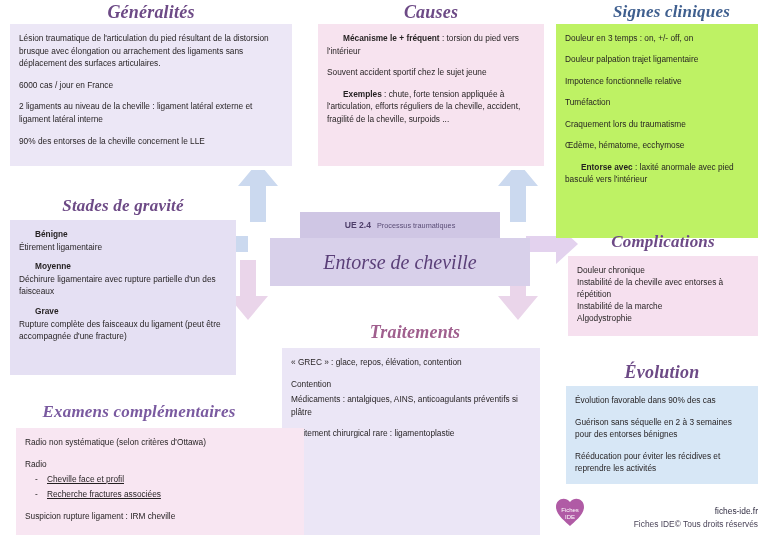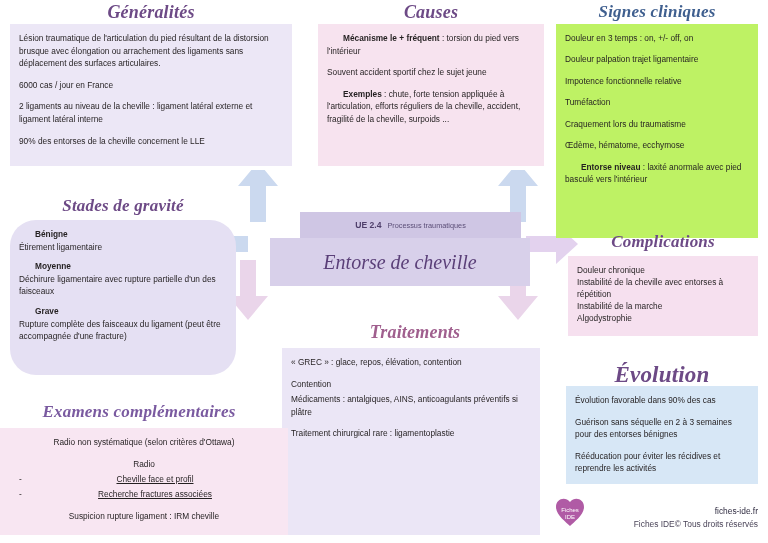--- a/index.html
+++ b/index.html
@@ -122,39 +122,39 @@
   <p>90% des entorses de la cheville concernent le LLE</p>
 </div>
 
 <div class="box title t-purple" style="left:318px;top:2px;width:226px;font-size:18px;">Causes</div>
 <div class="box panel p-pink" style="left:318px;top:24px;width:226px;height:142px;">
   <p><span class="lbl">Mécanisme le + fréquent</span><span> : torsion du pied vers l'intérieur</span></p>
   <p>Souvent accident sportif chez le sujet jeune</p>
   <p><span class="lbl">Exemples</span><span> : chute, forte tension appliquée à l'articulation, efforts réguliers de la cheville, accident, fragilité de la cheville, surpoids ...</span></p>
 </div>
 
-<div class="box title t-blue" style="left:556px;top:2px;width:202px;font-size:17px;">Signes cliniques</div>
+<div class="box title t-blue" style="left:528px;top:2px;width:202px;font-size:17px;text-align:right;">Signes cliniques</div>
 <div class="box panel p-blue" style="left:556px;top:24px;width:202px;height:214px;line-height:1.5;">
   <p>Douleur en 3 temps : on, +/- off, on</p>
   <p>Douleur palpation trajet ligamentaire</p>
   <p>Impotence fonctionnelle relative</p>
   <p>Tuméfaction</p>
   <p>Craquement lors du traumatisme</p>
   <p>Œdème, hématome, ecchymose</p>
-  <p><span class="lbl">Entorse niveau</span><span> : laxité anormale avec pied basculé vers l'intérieur</span></p>
+  <p><span class="lbl">Entorse avec</span><span> : laxité anormale avec pied basculé vers l'intérieur</span></p>
 </div>
 
 <div class="box title t-purple" style="left:10px;top:196px;width:226px;font-size:17px;">Stades de gravité</div>
-<div class="box panel p-lav2 tight" style="left:10px;top:220px;width:226px;height:155px;border-radius:26px;">
+<div class="box panel p-lav2 tight" style="left:10px;top:220px;width:226px;height:155px;">
   <p><span class="lbl">Bénigne</span><br><span>Étirement ligamentaire</span></p>
   <p><span class="lbl">Moyenne</span><br><span>Déchirure ligamentaire avec rupture partielle d'un des faisceaux</span></p>
   <p><span class="lbl">Grave</span><br><span>Rupture complète des faisceaux du ligament (peut être accompagnée d'une fracture)</span></p>
 </div>
 
-<div class="center-caps" style="left:300px;top:212px;width:221px;height:26px;">
+<div class="center-caps" style="left:300px;top:212px;width:200px;height:26px;">
   <span class="caps-code">UE 2.4</span>
   <span class="caps-sub">Processus traumatiques</span>
 </div>
 <div class="center-main" style="left:270px;top:238px;width:260px;height:48px;">
   <span>Entorse de cheville</span>
 </div>
 
 <div class="box title t-purple" style="left:568px;top:232px;width:190px;font-size:17px;">Complications</div>
 <div class="box panel p-pink2" style="left:568px;top:256px;width:190px;height:80px;line-height:1.45;">
   <p style="margin-bottom:0">Douleur chronique</p>
@@ -165,31 +165,31 @@
 
 <div class="box title t-pink" style="left:282px;top:322px;width:266px;font-size:18px;">Traitements</div>
 <div class="box panel p-lav3" style="left:282px;top:348px;width:258px;height:187px;">
   <p>« GREC » : glace, repos, élévation, contention</p>
   <p style="margin-bottom:3px">Contention</p>
   <p>Médicaments : antalgiques, AINS, anticoagulants préventifs si plâtre</p>
   <p>Traitement chirurgical rare : ligamentoplastie</p>
 </div>
 
 <div class="box title t-violet" style="left:8px;top:402px;width:262px;font-size:17px;">Examens complémentaires</div>
-<div class="box panel p-pink3" style="left:0;top:428px;width:288px;height:107px;text-align:center;">
+<div class="box panel p-pink3" style="left:16px;top:428px;width:288px;height:107px;">
   <p>Radio non systématique (selon critères d'Ottawa)</p>
   <p style="margin-bottom:3px">Radio</p>
   <ul class="plain" style="margin-bottom:10px">
     <li>Cheville face et profil</li>
     <li>Recherche fractures associées</li>
   </ul>
   <p>Suspicion rupture ligament : IRM cheville</p>
 </div>
 
-<div class="box title t-purple" style="left:566px;top:362px;width:192px;font-size:23px;">Évolution</div>
+<div class="box title t-purple" style="left:566px;top:362px;width:192px;font-size:18px;">Évolution</div>
 <div class="box panel p-blue2" style="left:566px;top:386px;width:192px;height:98px;">
   <p>Évolution favorable dans 90% des cas</p>
   <p>Guérison sans séquelle en 2 à 3 semaines pour des entorses bénignes</p>
   <p>Rééducation pour éviter les récidives et reprendre les activités</p>
 </div>
 
 <svg class="logo" style="left:552px;top:498px;width:36px;height:40px;">
   <path d="M18,4 C13,-2 4,1 4,9 C4,17 14,24 18,28 C22,24 32,17 32,9 C32,1 23,-2 18,4 Z" fill="#b05ba5"></path>
   <text x="18" y="14" text-anchor="middle" font-family="Liberation Sans, sans-serif" font-size="6" fill="#ffffff">Fiches</text>
   <text x="18" y="21" text-anchor="middle" font-family="Liberation Sans, sans-serif" font-size="6" fill="#ffffff">IDE</text>

